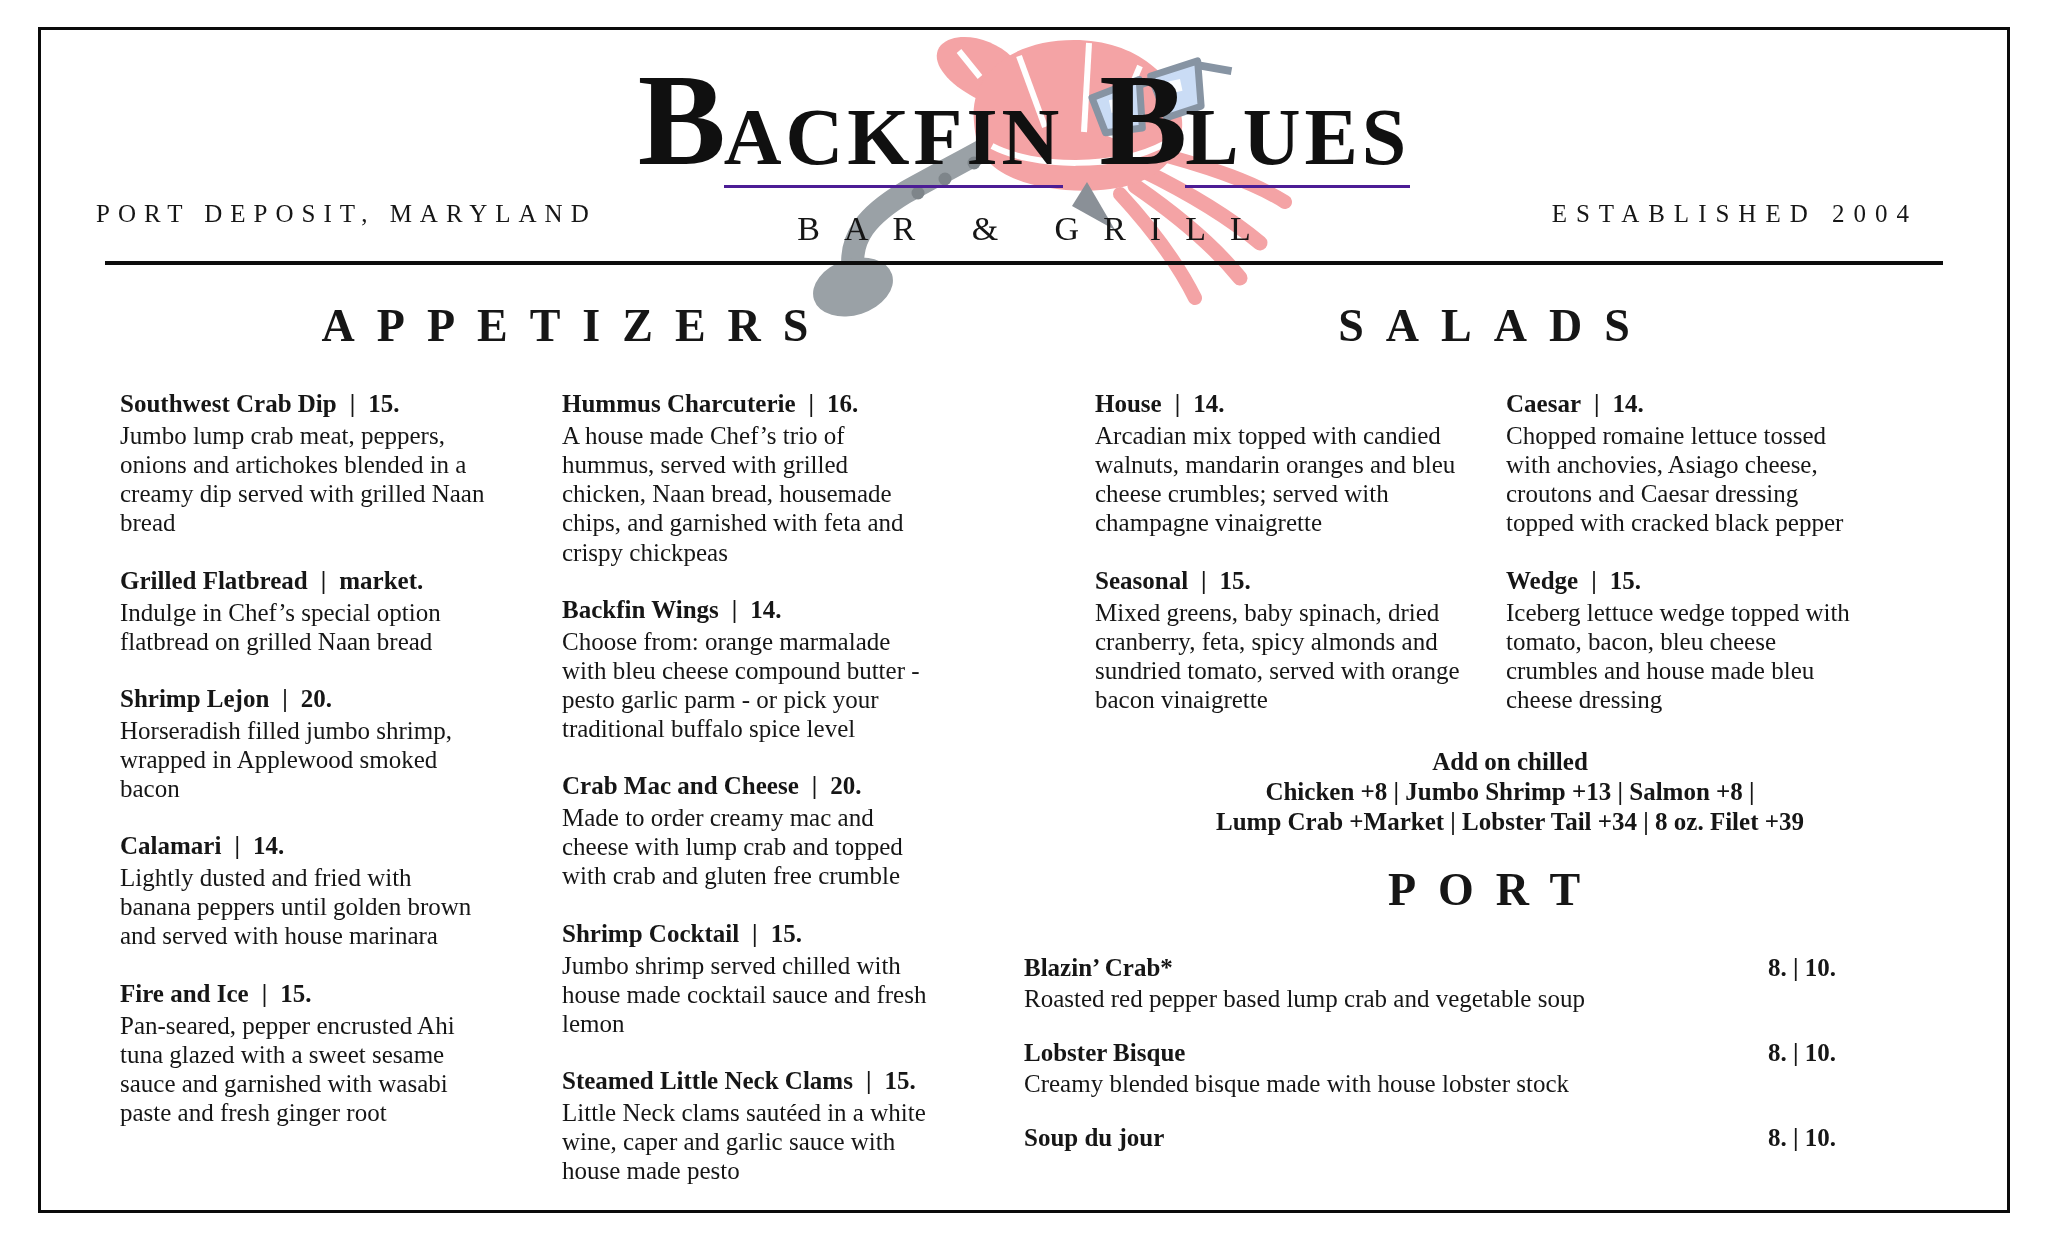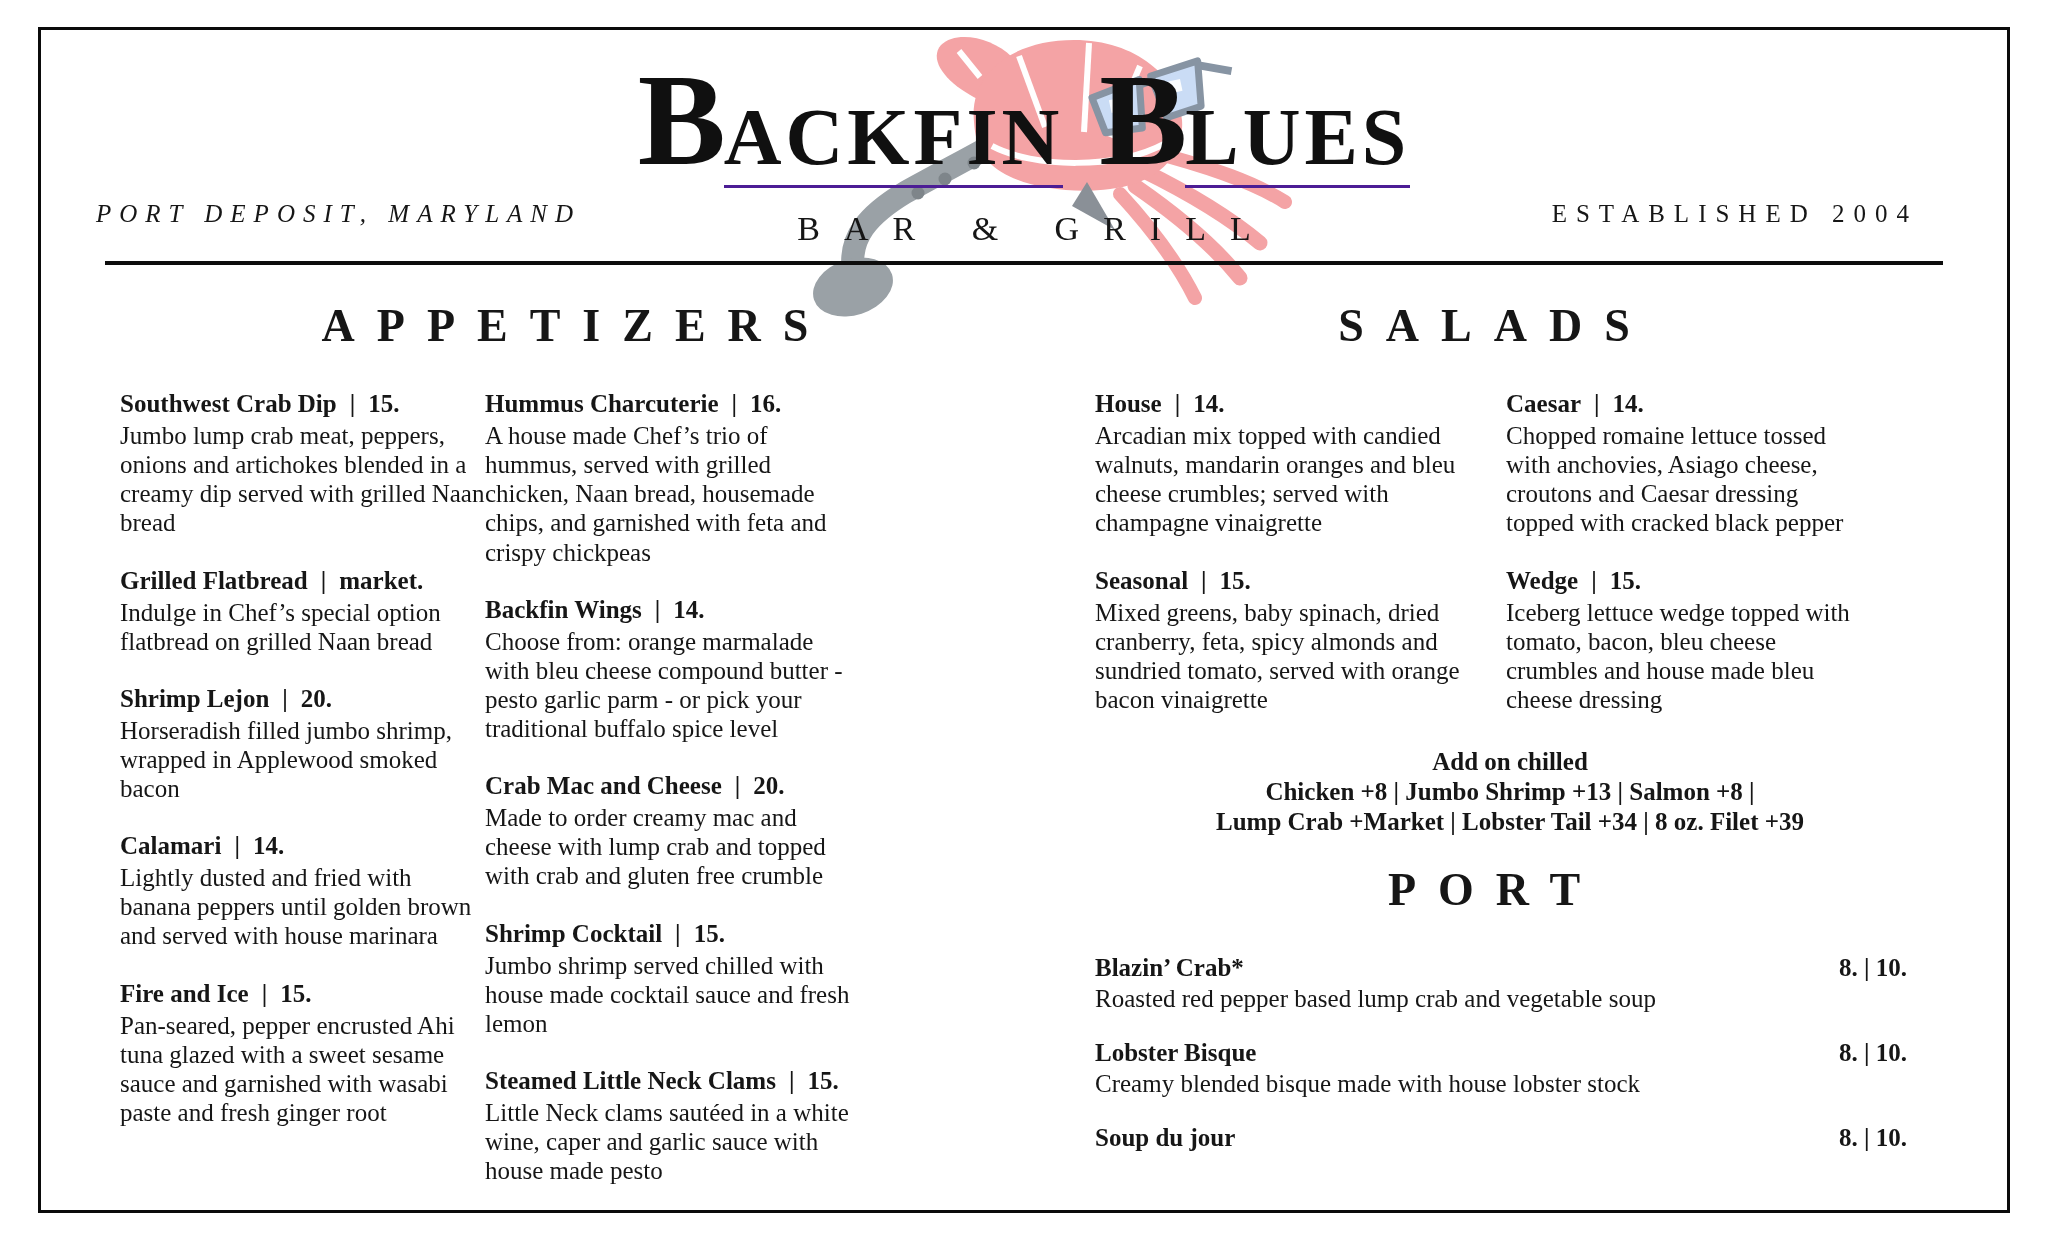--- a/index.html
+++ b/index.html
@@ -1,59 +1,59 @@
 <!DOCTYPE html>
 <html><head>
 <meta charset="utf-8">
 <style>
   html,body{margin:0;padding:0;background:#e8e8e8;}
   .page{position:relative;width:2048px;height:1243px;background:#ffffff;
         font-family:"Liberation Serif",serif;color:#161616;overflow:hidden;}
   .frame{position:absolute;left:38px;top:27px;right:38px;bottom:30px;border:3px solid #0b0b0b;}
 
   
-  .location{position:absolute;left:96px;top:200px;font-size:25px;letter-spacing:8px;white-space:nowrap;font-style:italic;}
+  .location{position:absolute;left:96px;top:200px;font-size:25px;letter-spacing:8px;white-space:nowrap;}
   .established{position:absolute;right:130px;top:200px;font-size:25px;letter-spacing:9px;white-space:nowrap;}
 
   .logo{position:absolute;left:50%;top:36px;transform:translateX(-50%);width:940px;height:230px;text-align:center;}
   .logo-art{position:absolute;left:120px;top:-4px;width:640px;height:310px;z-index:1;}
   .logo-main{position:relative;z-index:2;display:flex;align-items:baseline;justify-content:center;
              height:142px;margin-top:18px;font-weight:bold;color:#101010;}
   .logo-init{font-size:132px;line-height:1;margin-right:-2px;}
   .logo-init.second{margin-left:36px;}
   .logo-rest{font-size:80px;line-height:1;letter-spacing:4px;padding-bottom:8px;border-bottom:3px solid #4c1d95;}
   .logo-sub{position:relative;z-index:2;margin-top:14px;font-size:34px;letter-spacing:24px;text-indent:24px;white-space:nowrap;}
 
   .rule{position:absolute;left:105px;right:105px;top:261px;height:4px;background:#0d0d0d;}
 
   
   .section{position:absolute;top:285px;width:920px;}
   .section-left{left:105px;}
   .section-right{left:1024px;}
   .section-title{text-align:center;font-size:46px;font-weight:bold;letter-spacing:22px;
                  margin:14px 0 38px;text-indent:22px;}
   .cols{display:flex;}
-  .section-left .cols{padding-left:15px;}
+  .section-left .cols{padding-left:15px;gap:77px;}
   .section-right .cols{padding-left:71px;gap:46px;}
   .col{flex:none;}
   .col-a1{width:365px;} .col-a2{width:368px;}
   .col-s1{width:365px;} .col-s2{width:345px;}
 
   .menu-item{margin-bottom:29px;}
   .item-head{font-size:25px;font-weight:bold;margin-bottom:3px;}
   .item-sep{margin:0 13px;}
   .item-desc{font-size:25px;line-height:1.165;}
 
   
   .addons{width:830px;padding-left:71px;margin:4px 0 6px;text-align:center;
           font-size:25px;font-weight:bold;line-height:1.2;}
 
   
   .soups-title{margin-top:26px;}
-  .soups{width:812px;margin-left:71px;}
+  .soups{width:812px;}
   .soup-item{margin-bottom:26px;}
   .soup-head{display:flex;justify-content:space-between;align-items:baseline;
              font-size:25px;font-weight:bold;}
   .soup-desc{font-size:25px;margin-top:3px;}
 </style>
 </head>
 <body>
 
 <div class="page">
   <div class="frame"></div>

